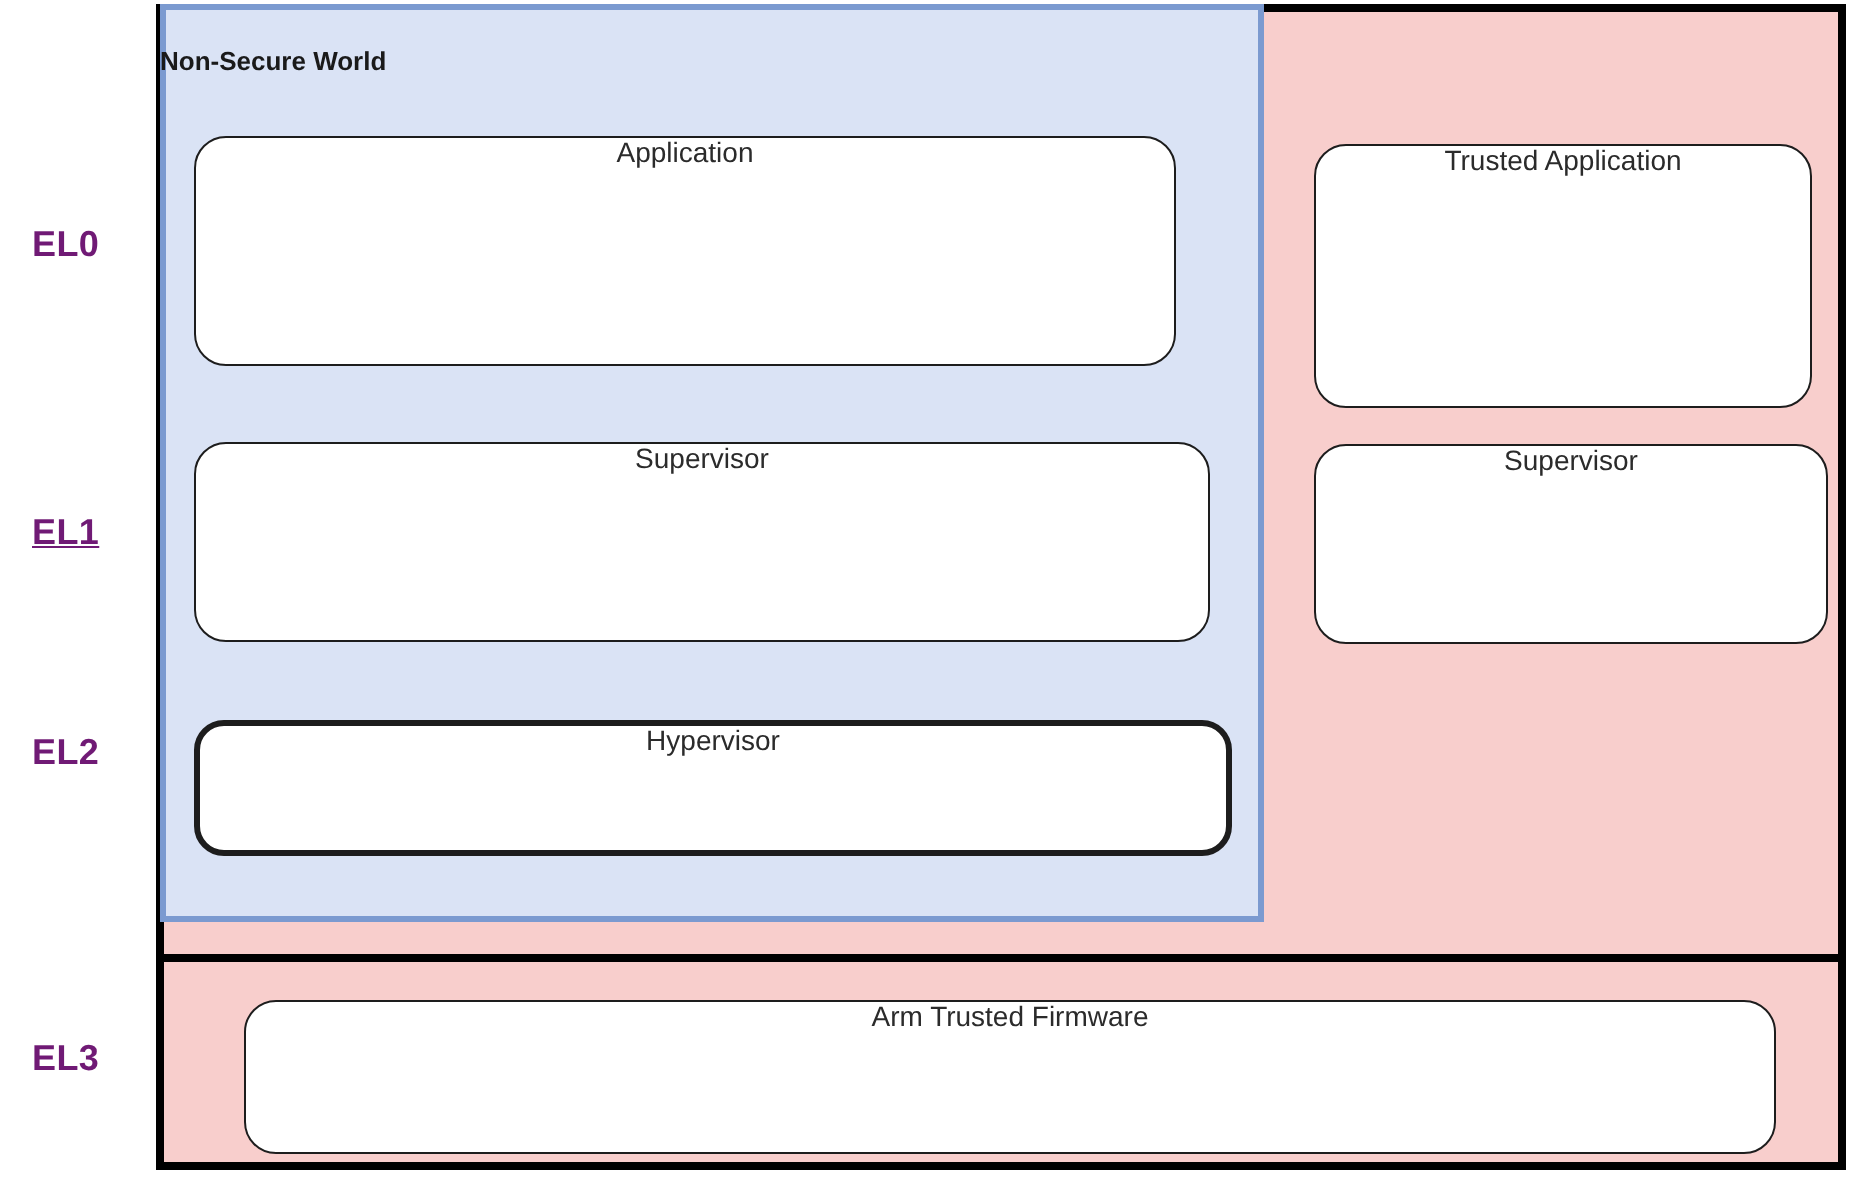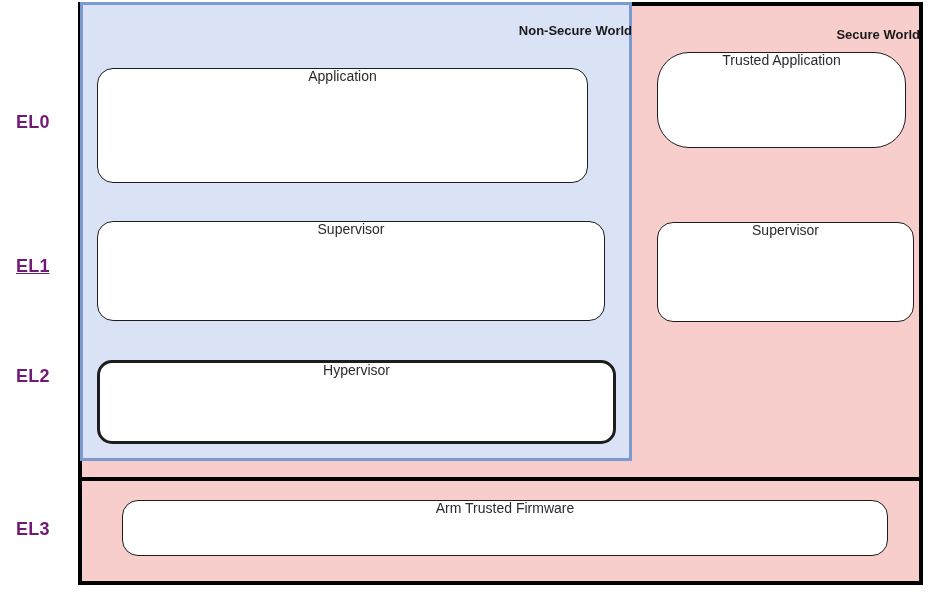--- a/index.html
+++ b/index.html
@@ -52,21 +52,21 @@
     border: 3px solid #7b9ad0;
     box-sizing: border-box;
   }
 
   
   .panel-title {
     position: absolute;
     font-size: 13px;
     font-weight: bold;
     color: #1a1a1a;
-    text-align: right;
+    text-align: left;
     white-space: nowrap;
   }
 
   
   .box {
     position: absolute;
     background: #ffffff;
     border: 1.6px solid #1d1d1d;
     border-radius: 16px;
     box-sizing: border-box;
@@ -92,47 +92,46 @@
 <div id="canvas">
 
   <div class="secure-panel" style="left:78px; top:2px; width:845px; height:479px;"></div>
 
   <div class="secure-bottom-panel" style="left:78px; top:477px; width:845px; height:108px;"></div>
 
   <div class="nonsecure-panel" style="left:80px; top:2px; width:552px; height:459px;"></div>
 
   <div class="panel-title" style="left:80px; top:23px; width:552px;">Non-Secure World</div>
 
-  <div class="panel-title" style="left:645px; top:27px; width:275px;">Secure World</div>
 
   <div class="el-label" style="left:16px; top:112px;">EL0</div>
 
   <div class="el-label" style="left:16px; top:256px;text-decoration:underline;">EL1</div>
 
   <div class="el-label" style="left:16px; top:366px;">EL2</div>
 
   <div class="el-label" style="left:16px; top:519px;text-align:right;">EL3</div>
 
   <div class="box" style="left:97px; top:68px; width:491px; height:115px;">
     <span class="box-label">Application</span>
   </div>
 
   <div class="box" style="left:97px; top:221px; width:508px; height:100px;">
     <span class="box-label">Supervisor</span>
   </div>
 
-  <div class="box thick" style="left:97px; top:360px; width:519px; height:84px;">
+  <div class="box thick" style="left:97px; top:360px; width:519px; height:68px;">
     <span class="box-label">Hypervisor</span>
   </div>
 
-  <div class="box" style="left:657px; top:52px; width:249px; height:96px;border-radius:32px;">
+  <div class="box" style="left:657px; top:72px; width:249px; height:132px;">
     <span class="box-label">Trusted Application</span>
   </div>
 
   <div class="box" style="left:657px; top:222px; width:257px; height:100px;">
     <span class="box-label">Supervisor</span>
   </div>
 
-  <div class="box" style="left:122px; top:500px; width:766px; height:56px;">
+  <div class="box" style="left:122px; top:500px; width:766px; height:77px;">
     <span class="box-label">Arm Trusted Firmware</span>
   </div>
 
 </div>
 
 </body></html>

